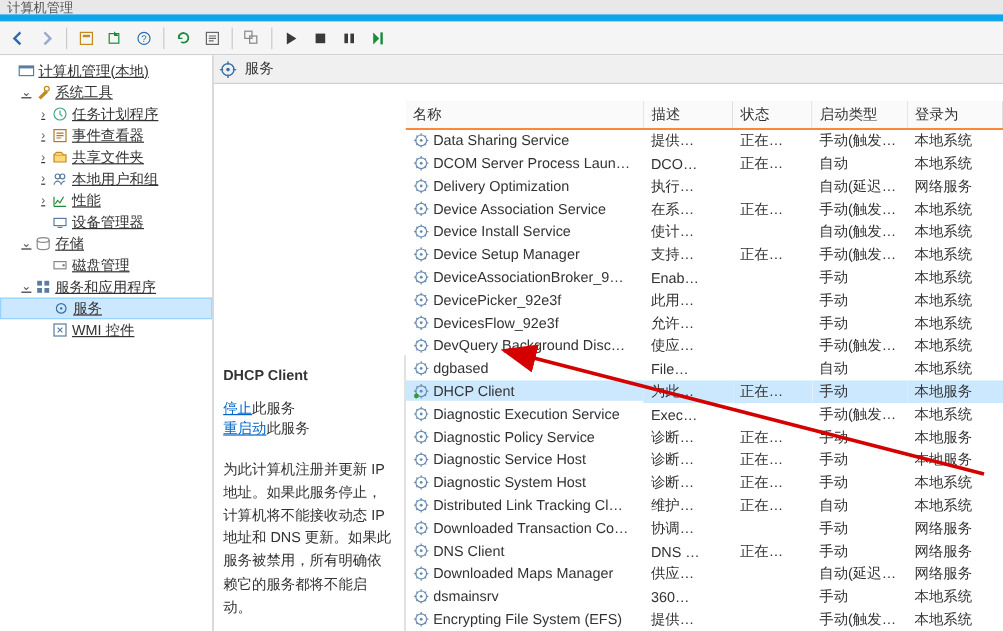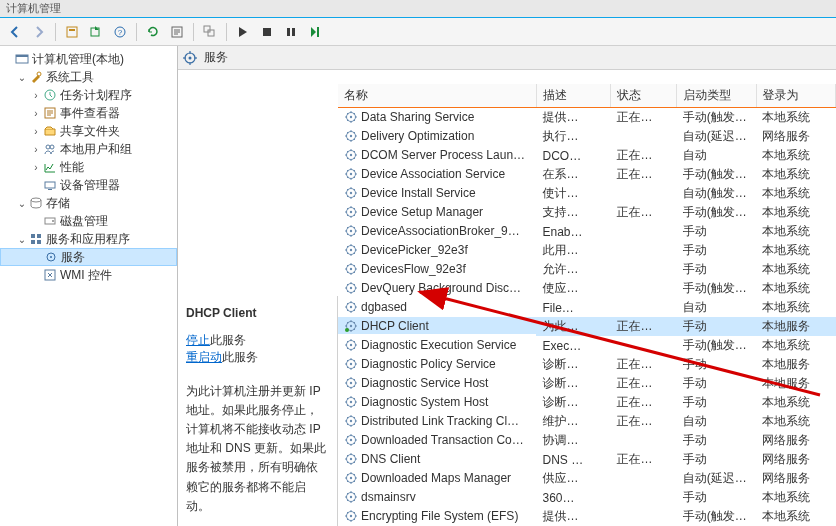--- a/index.html
+++ b/index.html
@@ -1,28 +1,28 @@
 <!DOCTYPE html>
 <html><head>
 <meta charset="utf-8">
 <style>
   * { box-sizing: border-box; margin: 0; padding: 0; }
   html, body { width: 836px; height: 526px; font-family: "Microsoft YaHei", "Segoe UI", Arial, sans-serif; font-size: 12px; color: #333; background: #fff; overflow: hidden; }
   .window { display: flex; flex-direction: column; width: 100%; height: 100%; }
-  .titlebar { height: 18px; background: #e8e8e8; display: flex; align-items: center; padding-left: 6px; border-bottom: 1px solid #0ea5e9; }
+  .titlebar { height: 18px; background: #e8e8e8; display: flex; align-items: center; padding-left: 6px; border-bottom: 6px solid #0ea5e9; }
   .titlebar span { color: #555; font-size: 11px; }
   .menubar { height: 20px; display: flex; align-items: center; gap: 4px; padding-left: 4px; border-bottom: 1px solid #dcdcdc; background: #fafafa; }
   .menu-item { padding: 2px 6px; cursor: default; }
   .toolbar { height: 28px; display: flex; align-items: center; gap: 2px; padding-left: 4px; border-bottom: 1px solid #d0d0d0; background: #f5f5f5; }
   .tool-btn { width: 22px; height: 22px; display: flex; align-items: center; justify-content: center; border: 1px solid transparent; border-radius: 2px; cursor: default; }
   .tool-sep { width: 1px; height: 18px; background: #cacaca; margin: 0 3px; }
   .main { flex: 1; display: flex; overflow: hidden; }
   .sidebar { width: 178px; border-right: 1px solid #c0c0c0; background: #fff; overflow: auto; padding: 4px 0; }
   .tree { list-style: none; }
-  .tree li { white-space: nowrap; }
+  .tree li { white-space: nowrap; text-decoration: underline; }
   .tree-row { display: flex; align-items: center; height: 18px; cursor: default; padding-right: 4px; }
   .tree-row.selected { background: #cce8ff; border: 1px solid #99d1ff; height: 18px; }
   .indent { display: inline-block; }
   .exp { width: 12px; text-align: center; color: #555; font-size: 10px; display: inline-block; }
   .ticon { width: 16px; height: 16px; display: inline-flex; align-items: center; justify-content: center; margin-right: 2px; }
   .tlabel { font-size: 12px; }
   .content { flex: 1; display: flex; flex-direction: column; overflow: hidden; }
   .content-header { height: 24px; background: #f0f0f0; border-bottom: 1px solid #d0d0d0; display: flex; align-items: center; padding-left: 4px; gap: 6px; }
   .content-header .gear { width: 16px; height: 16px; display: flex; align-items: center; justify-content: center; color: #3a6ea5; }
   .content-header .title { font-size: 12px; }
@@ -391,52 +391,52 @@
                           <line x1="1" y1="7" x2="3" y2="7"></line>
                           <line x1="11" y1="7" x2="13" y2="7"></line>
                           <line x1="3" y1="3" x2="4.2" y2="4.2"></line>
                           <line x1="9.8" y1="9.8" x2="11" y2="11"></line>
                           <line x1="3" y1="11" x2="4.2" y2="9.8"></line>
                           <line x1="9.8" y1="4.2" x2="11" y2="3"></line>
                         </g>
                         <circle class="dot" cx="3" cy="11" r="2"></circle>
                       </svg>
                     </span>
-                    <span>Delivery Optimization</span>
-                  </td>
-                  <td>执行…</td>
-                  <td></td>
-                  <td>自动(延迟…</td>
-                  <td>网络服务</td>
-                </tr>
-                <tr class="row">
-                  <td class="name-cell">
-                    <span>
-                      <svg class="svc-gear" width="14" height="14">
-                        <circle cx="7" cy="7" r="4.5" fill="none" stroke="#6a8cb0" stroke-width="1"></circle>
-                        <circle cx="7" cy="7" r="1.2" fill="#6a8cb0"></circle>
-                        <g stroke="#6a8cb0" stroke-width="1">
-                          <line x1="7" y1="1" x2="7" y2="3"></line>
-                          <line x1="7" y1="11" x2="7" y2="13"></line>
-                          <line x1="1" y1="7" x2="3" y2="7"></line>
-                          <line x1="11" y1="7" x2="13" y2="7"></line>
-                          <line x1="3" y1="3" x2="4.2" y2="4.2"></line>
-                          <line x1="9.8" y1="9.8" x2="11" y2="11"></line>
-                          <line x1="3" y1="11" x2="4.2" y2="9.8"></line>
-                          <line x1="9.8" y1="4.2" x2="11" y2="3"></line>
-                        </g>
-                        <circle class="dot" cx="3" cy="11" r="2"></circle>
-                      </svg>
-                    </span>
                     <span>DCOM Server Process Laun…</span>
                   </td>
                   <td>DCO…</td>
                   <td>正在…</td>
                   <td>自动</td>
                   <td>本地系统</td>
+                </tr>
+                <tr class="row">
+                  <td class="name-cell">
+                    <span>
+                      <svg class="svc-gear" width="14" height="14">
+                        <circle cx="7" cy="7" r="4.5" fill="none" stroke="#6a8cb0" stroke-width="1"></circle>
+                        <circle cx="7" cy="7" r="1.2" fill="#6a8cb0"></circle>
+                        <g stroke="#6a8cb0" stroke-width="1">
+                          <line x1="7" y1="1" x2="7" y2="3"></line>
+                          <line x1="7" y1="11" x2="7" y2="13"></line>
+                          <line x1="1" y1="7" x2="3" y2="7"></line>
+                          <line x1="11" y1="7" x2="13" y2="7"></line>
+                          <line x1="3" y1="3" x2="4.2" y2="4.2"></line>
+                          <line x1="9.8" y1="9.8" x2="11" y2="11"></line>
+                          <line x1="3" y1="11" x2="4.2" y2="9.8"></line>
+                          <line x1="9.8" y1="4.2" x2="11" y2="3"></line>
+                        </g>
+                        <circle class="dot" cx="3" cy="11" r="2"></circle>
+                      </svg>
+                    </span>
+                    <span>Delivery Optimization</span>
+                  </td>
+                  <td>执行…</td>
+                  <td></td>
+                  <td>自动(延迟…</td>
+                  <td>网络服务</td>
                 </tr>
                 <tr class="row">
                   <td class="name-cell">
                     <span>
                       <svg class="svc-gear" width="14" height="14">
                         <circle cx="7" cy="7" r="4.5" fill="none" stroke="#6a8cb0" stroke-width="1"></circle>
                         <circle cx="7" cy="7" r="1.2" fill="#6a8cb0"></circle>
                         <g stroke="#6a8cb0" stroke-width="1">
                           <line x1="7" y1="1" x2="7" y2="3"></line>
                           <line x1="7" y1="11" x2="7" y2="13"></line>

